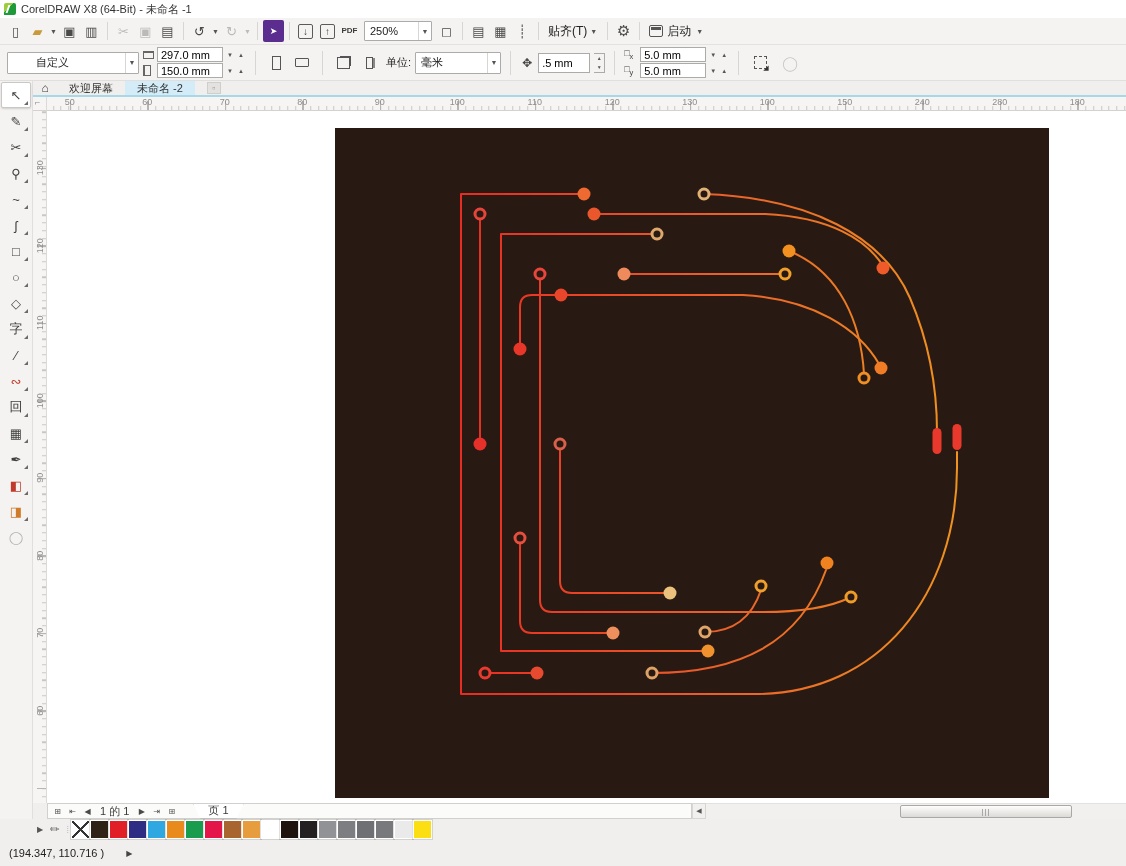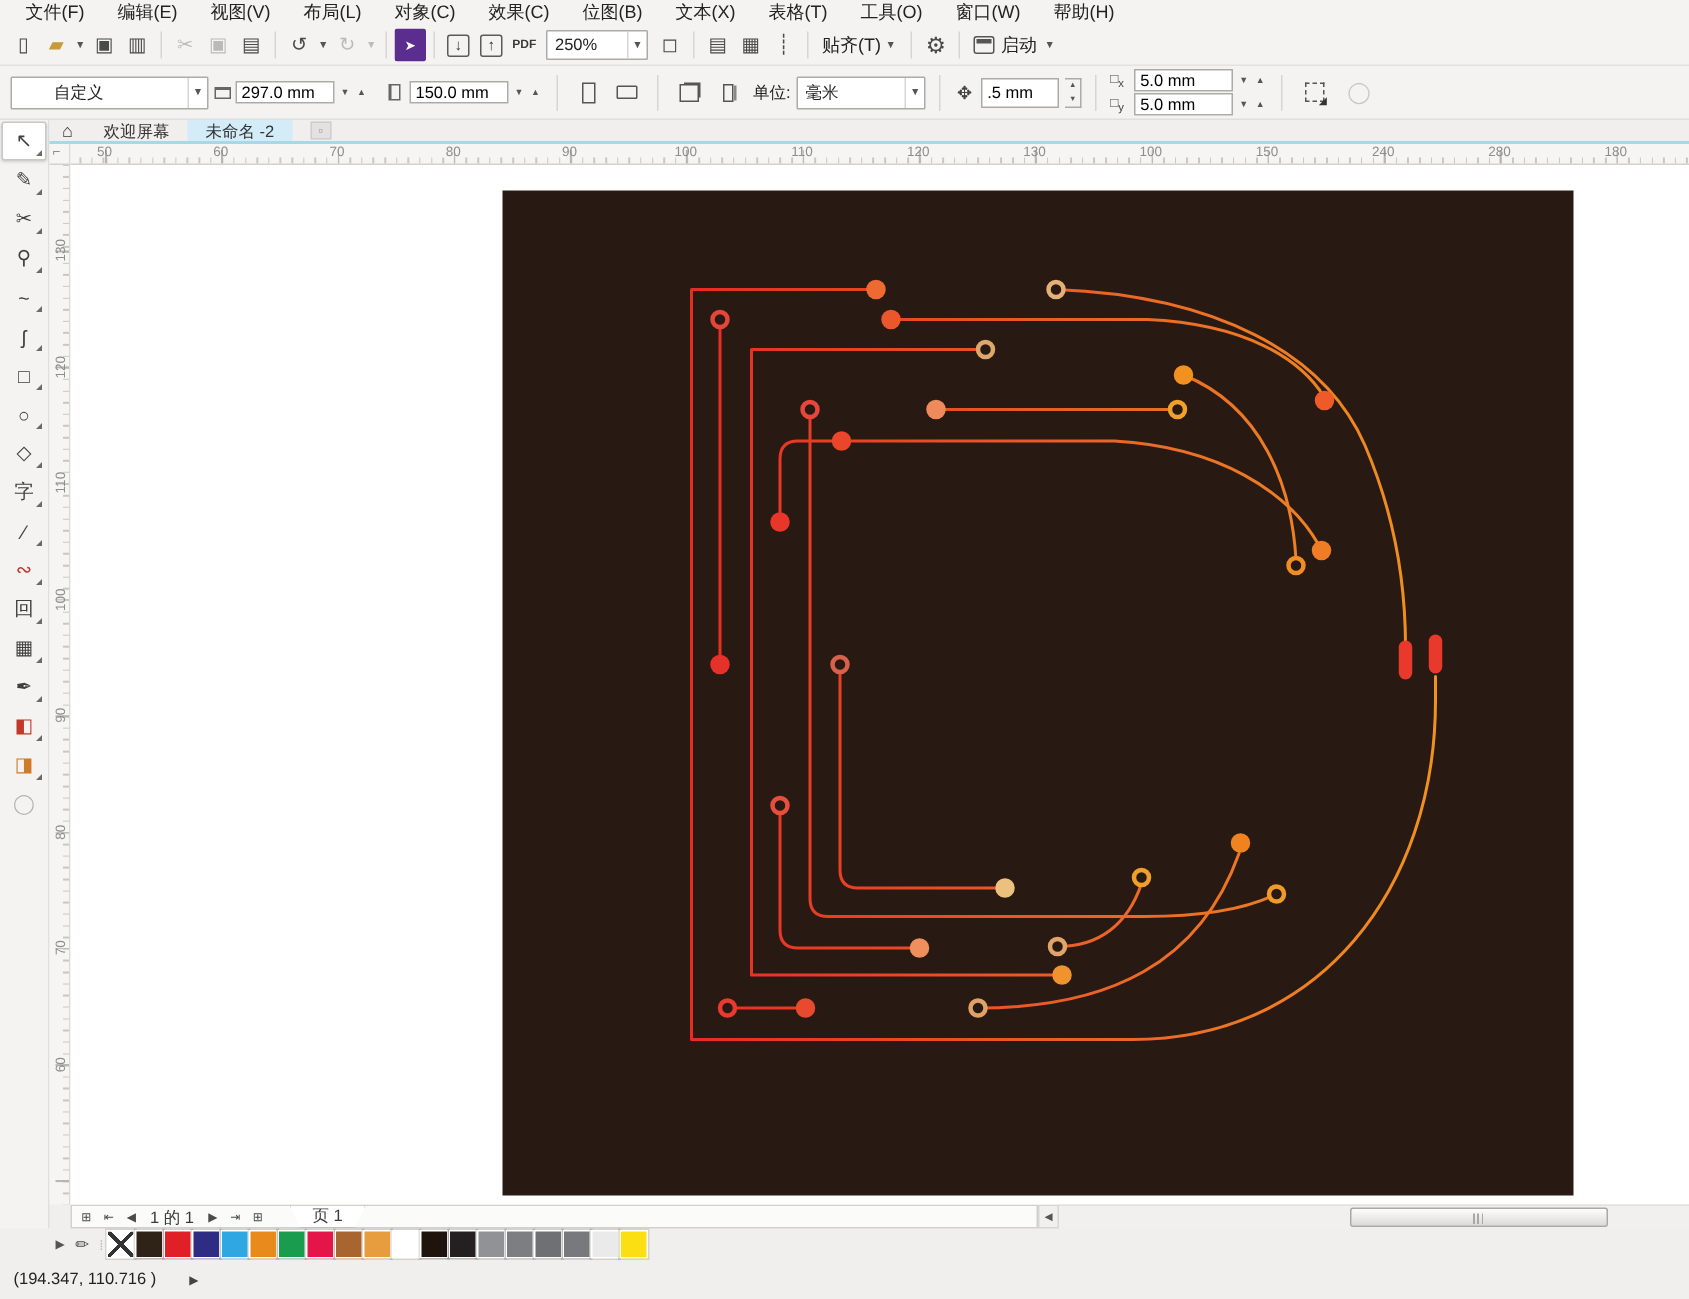--- a/index.html
+++ b/index.html
@@ -32,21 +32,21 @@
   .zoom-combo { width:68px; margin:0 3px; }
   .snap-group { display:flex; align-items:center; gap:2px; font-size:12px; padding:0 4px; cursor:pointer; }
   .launch-group { display:flex; align-items:center; gap:4px; font-size:12px; padding:0 4px; cursor:pointer;justify-content:flex-end; }
   .launch-ic { width:14px; height:12px; border:1px solid #555; border-radius:2px; position:relative; }
   .launch-ic::before { content:""; position:absolute; left:1px; top:1px; right:1px; height:3px; background:#555; }
 
   
   .propbar { height:36px; background:#f4f3f1; border-bottom:1px solid #e0dfdd; display:flex; align-items:center; padding-left:7px; gap:4px; flex:0 0 auto; font-size:11px; }
   .preset-combo { width:132px; height:22px;padding-left:23px; }
   .pb-sep { width:1px; height:24px; background:#d8d6d3; margin:0 5px; }
-  .wh-block { display:flex; gap:13px; }
+  .wh-block { display:flex; flex-direction:column; gap:1px; }
   .wh-row { display:flex; align-items:center; gap:2px; }
   .wh-ic { width:12px; height:11px; display:flex; align-items:center; }
   .ic-pw { width:11px; height:8px; border:1px solid #666; border-top:2px solid #666; }
   .ic-ph { width:8px; height:11px; border:1px solid #666; border-left:2px solid #666; }
   .mini-input { width:66px; height:15px; border:1px solid #ababa9; background:#fff; font-size:11px; padding:0 3px; font-family:inherit; }
   .stepper { display:flex; gap:1px; }
   .st-btn { width:10px; height:15px; font-size:6px; color:#555; border:1px solid transparent; display:flex; align-items:center; justify-content:center; cursor:pointer; }
   .orient-btn { width:22px; height:22px; display:flex; align-items:center; justify-content:center; border:1px solid transparent; border-radius:2px; cursor:pointer; }
   .ic-portrait { width:9px; height:14px; border:1px solid #555; }
   .ic-landscape { width:14px; height:9px; border:1px solid #555; border-radius:1px; }
@@ -137,36 +137,25 @@
 
   
   .statusbar { height:26px; display:flex; align-items:center; gap:22px; padding-left:9px; font-size:11px; color:#222; flex:0 0 auto; }
   .sb-arrow { font-size:8px; color:#444; cursor:pointer; }
 </style>
 </head>
 <body>
 
 <div class="app" data-name="coreldraw-window">
 
-
-  <div class="menubar" data-name="menu-bar">
-
-  <span class="menu-item" data-name="menu-item">文件(F)</span>
-      <span class="menu-item" data-name="menu-item">编辑(E)</span>
-      <span class="menu-item" data-name="menu-item">视图(V)</span>
-      <span class="menu-item" data-name="menu-item">布局(L)</span>
-      <span class="menu-item" data-name="menu-item">对象(C)</span>
-      <span class="menu-item" data-name="menu-item">效果(C)</span>
-      <span class="menu-item" data-name="menu-item">位图(B)</span>
-      <span class="menu-item" data-name="menu-item">文本(X)</span>
-      <span class="menu-item" data-name="menu-item">表格(T)</span>
-      <span class="menu-item" data-name="menu-item">工具(O)</span>
-      <span class="menu-item" data-name="menu-item">窗口(W)</span>
-      <span class="menu-item" data-name="menu-item">帮助(H)</span>
-    </div>
+  <div class="titlebar" data-name="title-bar">
+    <span class="corel-logo" data-name="coreldraw-logo-icon"></span>
+    <span data-name="window-title">CorelDRAW X8 (64-Bit) - 未命名 -1</span>
+  </div>
+
 
   <div class="toolbar" data-name="standard-toolbar">
     <span class="tb-btn" data-name="new-document-button">▯</span>
     <span class="tb-btn" data-name="open-button" style="color:#c89a3a">▰</span>
     <span class="tb-drop" data-name="open-dropdown">▼</span>
     <span class="tb-btn" data-name="save-button">▣</span>
     <span class="tb-btn" data-name="print-button">▥</span>
     <span class="tb-sep" data-name="toolbar-separator"></span>
     <span class="tb-btn" data-name="cut-button" data-disabled="true">✂</span>
     <span class="tb-btn" data-name="copy-button" data-disabled="true">▣</span>

